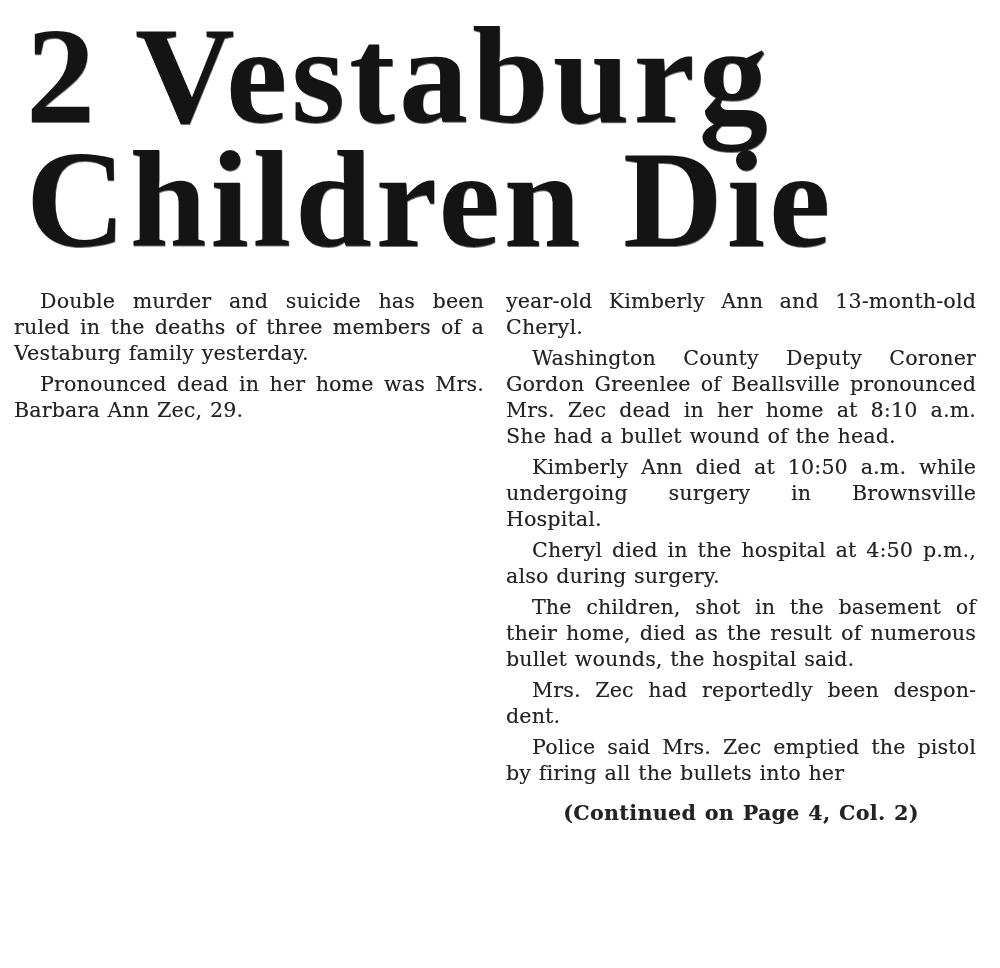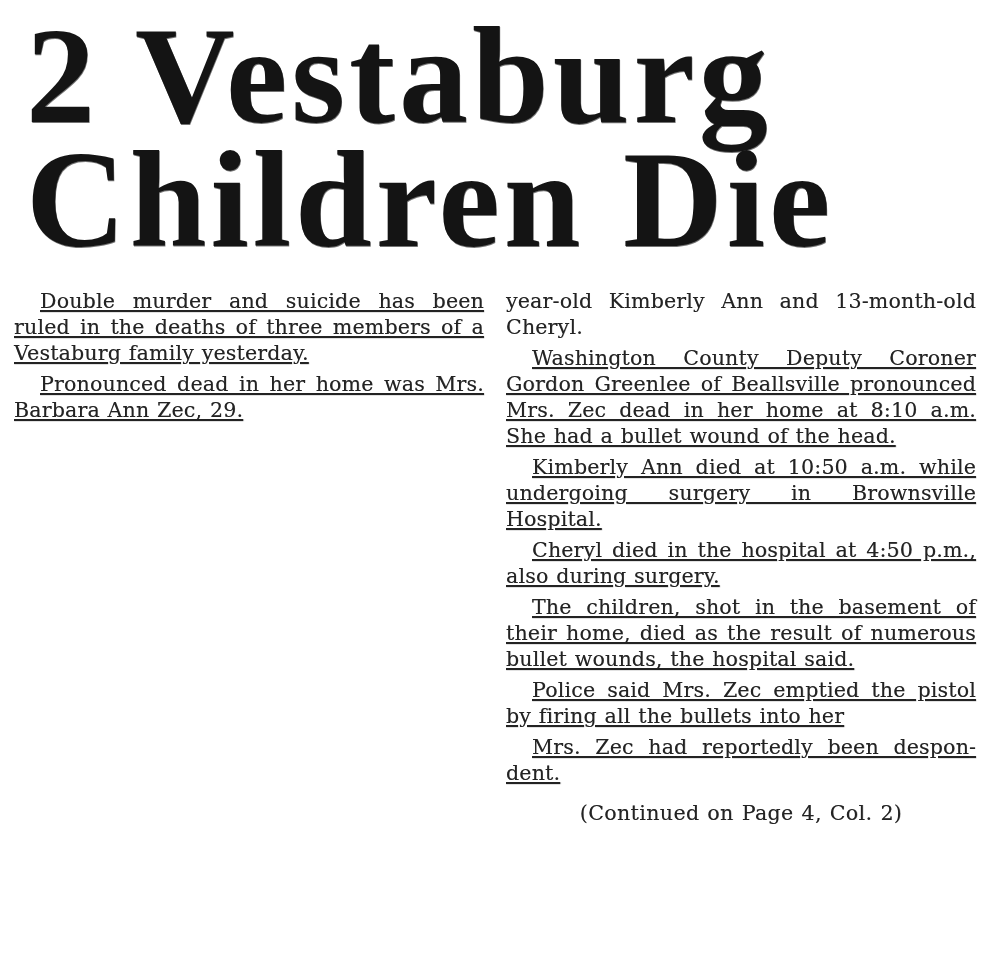--- a/index.html
+++ b/index.html
@@ -44,24 +44,23 @@
     color: #232323;
     letter-spacing: 0.2px;
     word-spacing: 1px;
     text-shadow: 0.3px 0.3px 0 rgba(0,0,0,0.4);
   }
   .col p {
     margin: 0 0 5px 0;
   }
   .col p.indent {
     text-indent: 26px;
-    text-decoration: underline;
   }
   .continued {
-    font-weight: 400;
+    font-weight: 700;
     text-align: center;
     text-indent: 0 !important;
     margin-top: 14px !important;
     letter-spacing: 0.4px;
   }
 </style>
 </head>
 <body>
 
 <div class="page">
@@ -77,20 +76,20 @@
       <p class="indent">Double murder and suicide has been ruled in the deaths of three members of a Vestaburg family yesterday.</p>
       <p class="indent">Pronounced dead in her home was Mrs. Barbara Ann Zec, 29.</p>
     </div>
 
     <div class="col">
       <p>year-old Kimberly Ann and 13-month-old Cheryl.</p>
       <p class="indent">Washington County Deputy Coroner Gordon Greenlee of Beallsville pronounced Mrs. Zec dead in her home at 8:10 a.m. She had a bullet wound of the head.</p>
       <p class="indent">Kimberly Ann died at 10:50 a.m. while undergoing surgery in Brownsville Hospital.</p>
       <p class="indent">Cheryl died in the hospital at 4:50 p.m., also during surgery.</p>
       <p class="indent">The children, shot in the basement of their home, died as the result of numerous bullet wounds, the hospital said.</p>
+      <p class="indent">Mrs. Zec had reportedly been despon­dent.</p>
       <p class="indent">Police said Mrs. Zec emptied the pistol by firing all the bullets into her</p>
-      <p class="indent">Mrs. Zec had reportedly been despon­dent.</p>
       <p class="continued">(Continued on Page 4, Col. 2)</p>
     </div>
 
   </div>
 
 </div>
 
 </body></html>

